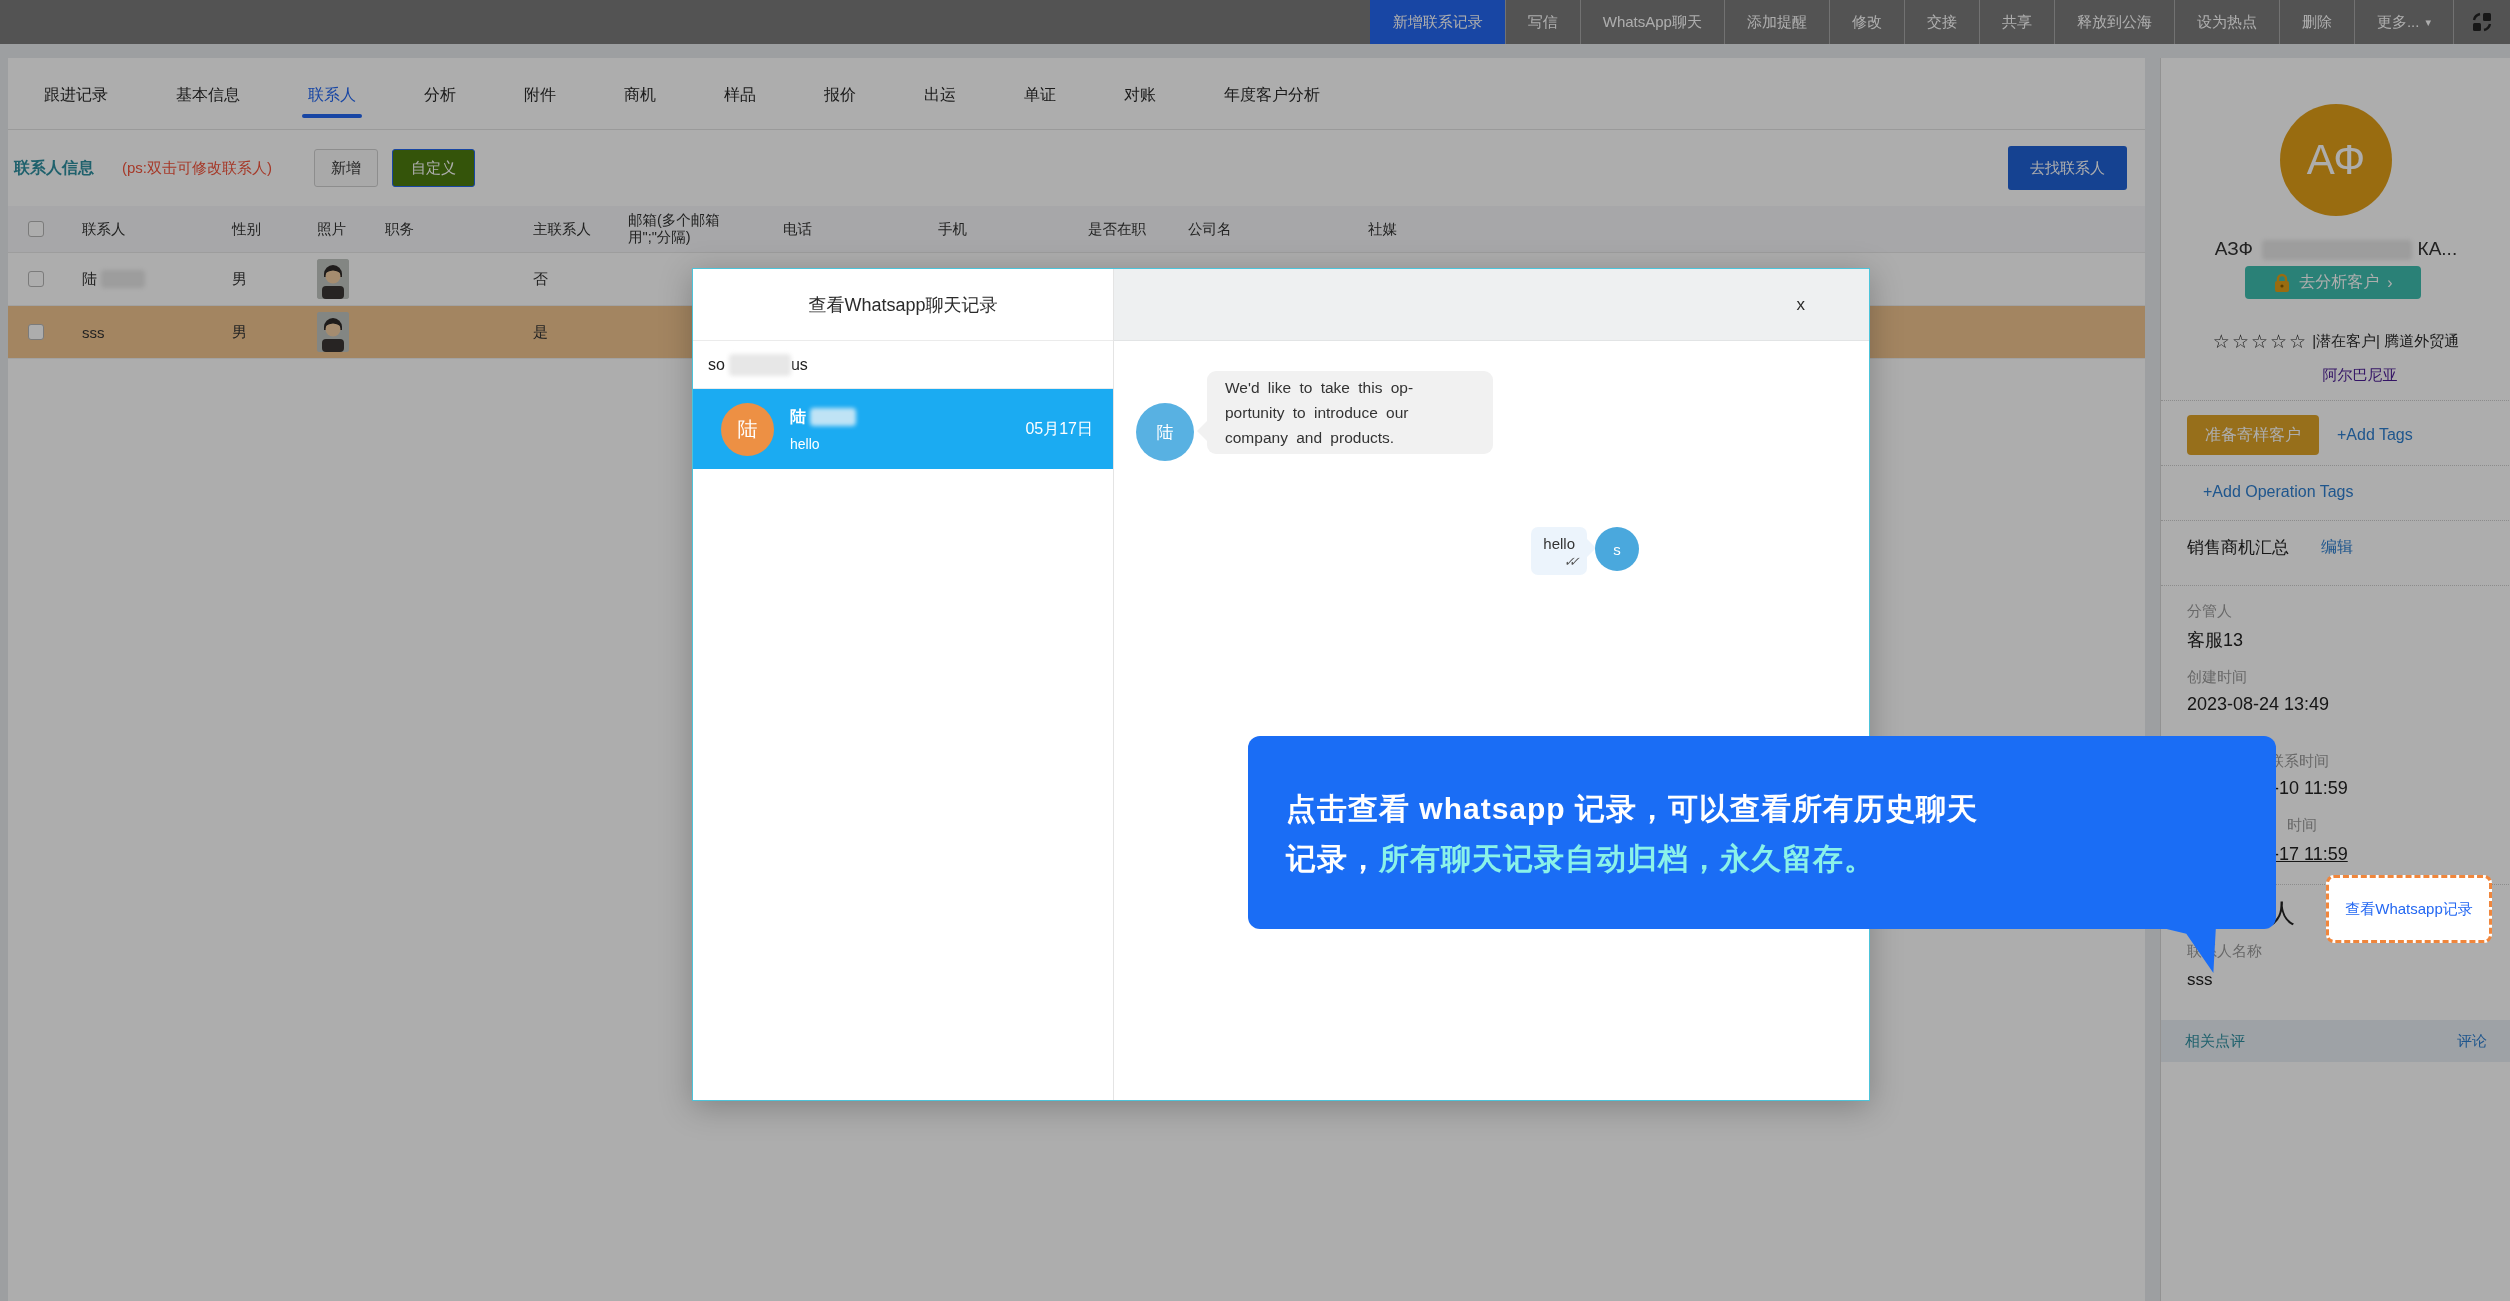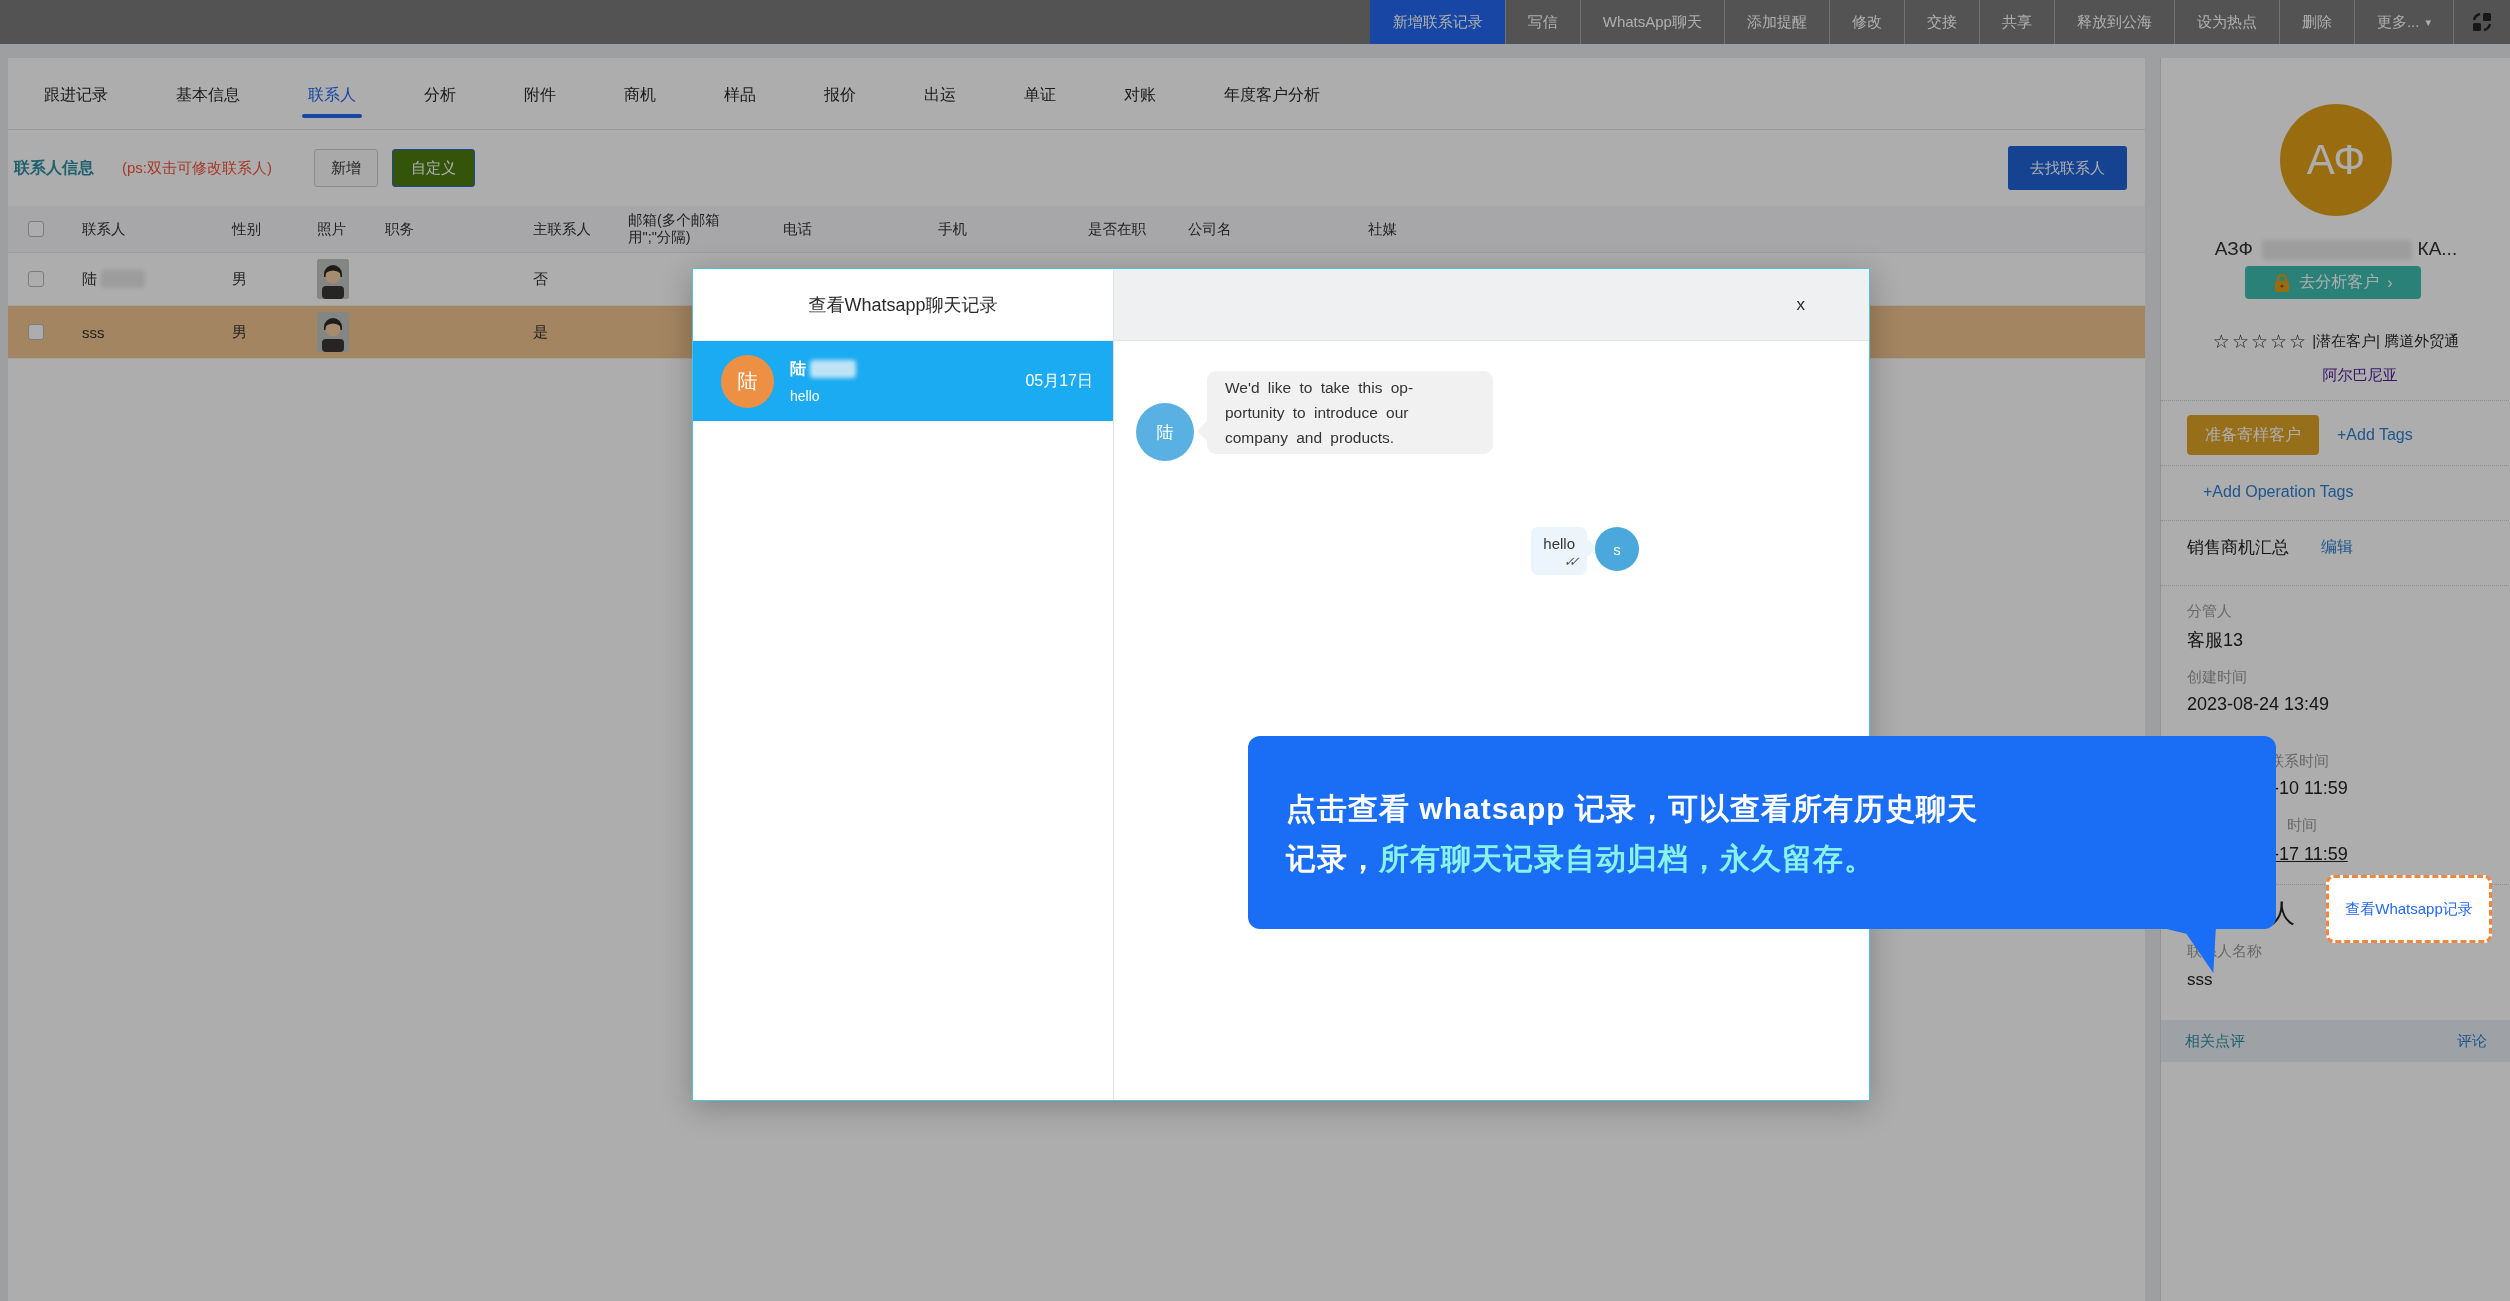--- a/index.html
+++ b/index.html
@@ -325,20 +325,25 @@
       <span class="reviews-label">相关点评</span>
       <span class="comment-link">评论</span>
     </div>
   </div>
 
   <div class="overlay"></div>
 
   <div class="modal">
     <div class="chatlist">
       <div class="cl-header">查看Whatsapp聊天记录</div>
+      <div class="cl-account">
+        <span>so</span>
+        <span class="blur-chip"></span>
+        <span>us</span>
+      </div>
       <div class="cl-item">
         <span class="cl-avatar">陆</span>
         <span class="cl-mid">
           <span class="cl-name">
               <span>陆</span>
               <span class="blur-chip"></span>
             </span>
           <span class="cl-preview" style="display:block;">hello</span>
         </span>
         <span class="cl-date">05月17日</span>

